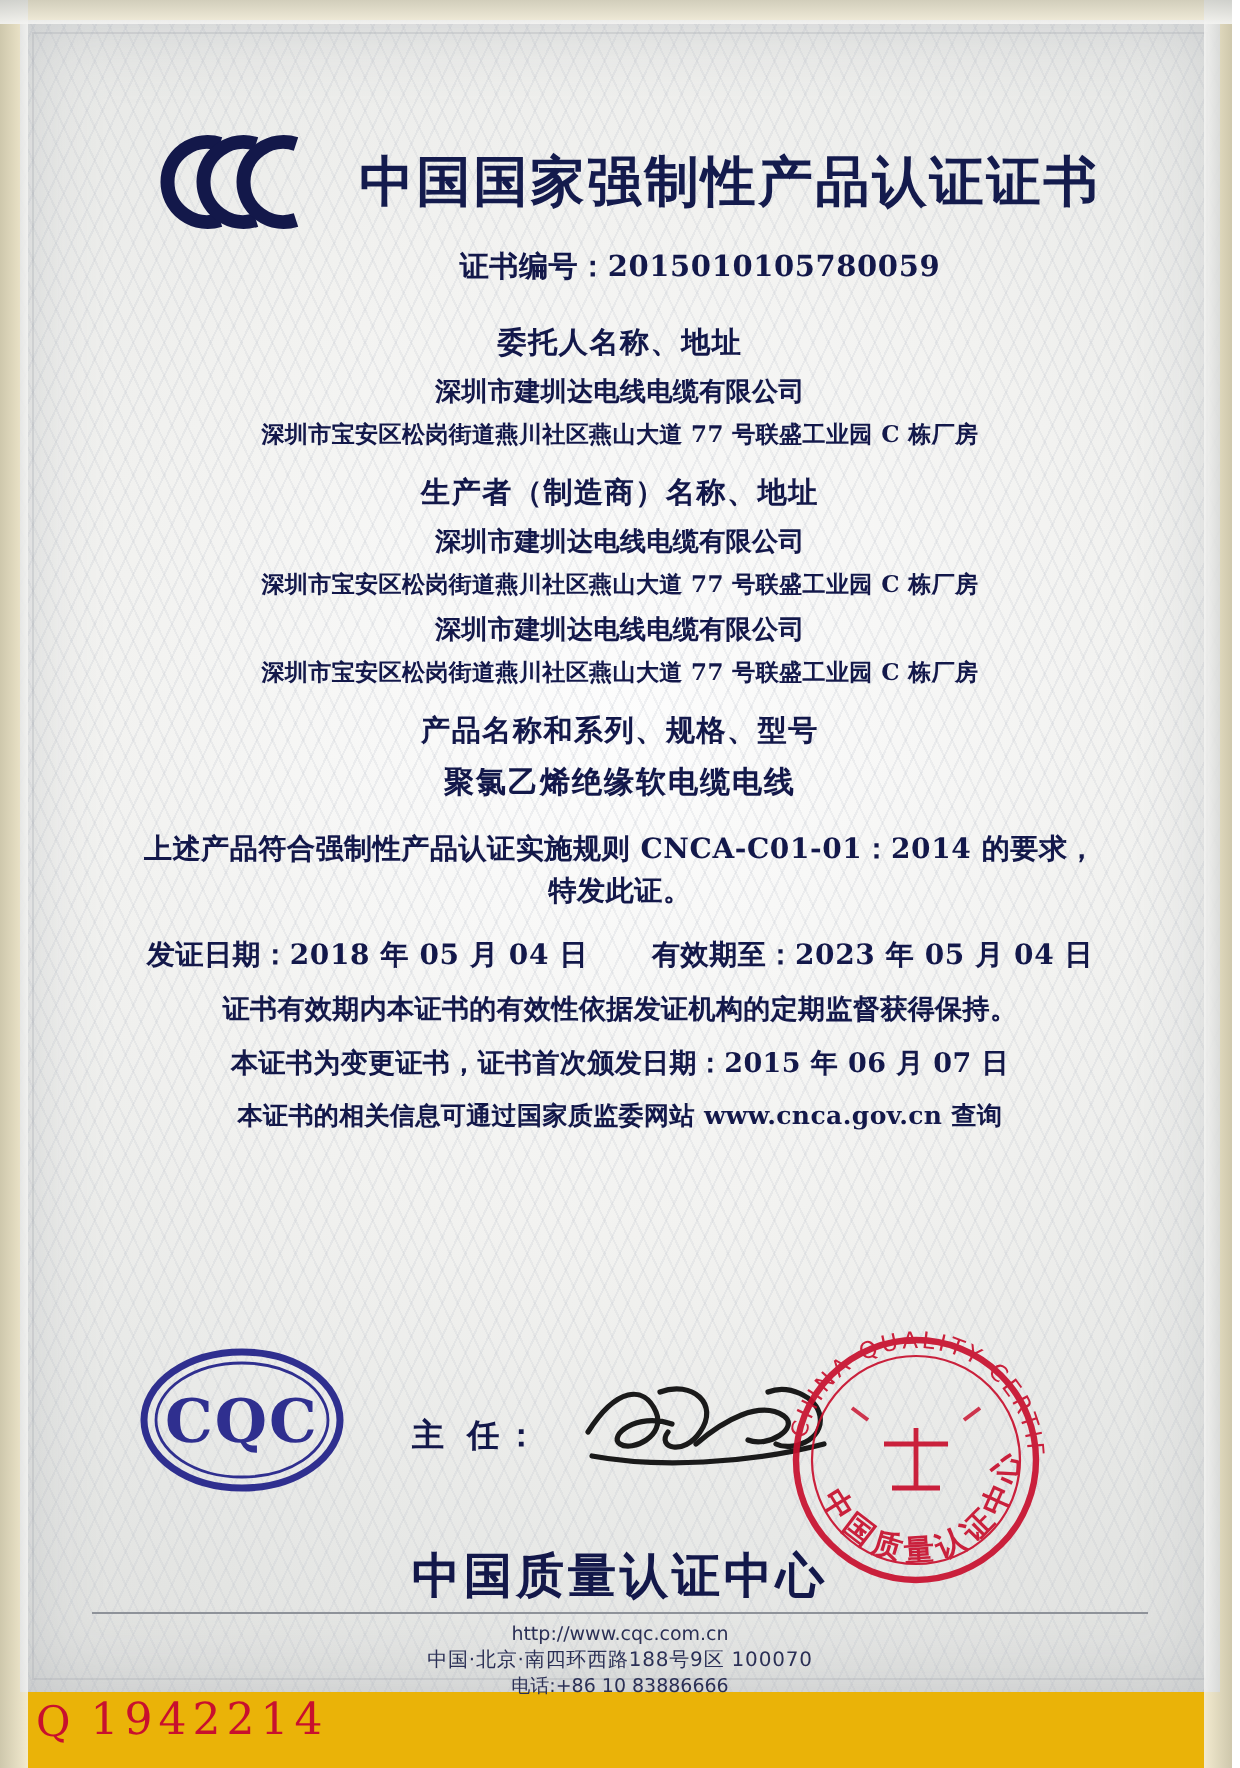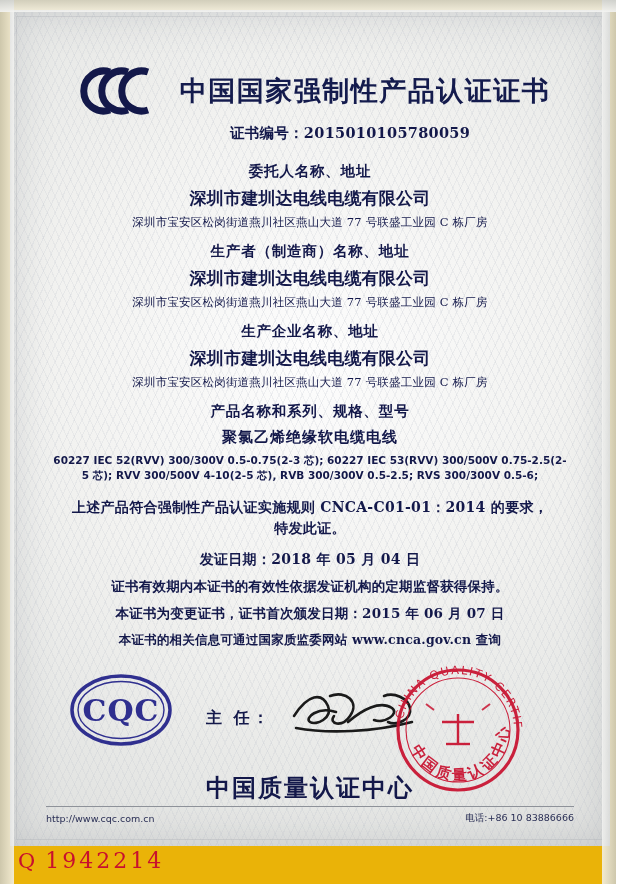--- a/index.html
+++ b/index.html
@@ -112,28 +112,28 @@
   }
   .sec-label {
     font-family: Liberation Sans, sans-serif;
     font-size: 14.5px;
     font-weight: bold;
     letter-spacing: .8px;
     margin-top: 12px;
   }
   .sec-val {
     font-family: "DejaVu Serif", "Liberation Serif", serif;
-    font-size: 17px;
+    font-size: 13px;
     font-weight: bold;
     margin-top: 6px;
     letter-spacing: .2px;
   }
   .sec-val.small {
     font-size: 11.5px;
-    font-weight: normal;
+    font-weight: bold;
     margin-top: 5px;
   }
   .prod-name {
     font-family: "DejaVu Serif", "Liberation Serif", serif;
     font-size: 15px;
     font-weight: bold;
     margin-top: 7px;
     letter-spacing: 1px;
   }
   .spec-text {
@@ -234,25 +234,26 @@
   .footer-rule {
     position: absolute;
     left: 46px; top: 806px; width: 528px;
     height: 1px;
     background: #8e9299;
   }
   .footer-info {
     position: absolute;
     left: 46px; top: 812px; width: 528px;
     display: flex;
-    justify-content: space-between;
+    justify-content: center;
     align-items: center;
     font-family: "DejaVu Sans", sans-serif;
     font-size: 9.5px;
     color: #2a2f55;
+    flex-direction: column;
   }
   .footer-info .mid {
     font-size: 10px;
     letter-spacing: .4px;
   }
 
   
   .serial {
     position: absolute;
     left: 18px;
@@ -300,37 +301,38 @@
   <div class="body-block">
 
     <div class="sec-label">委托人名称、地址</div>
     <div class="sec-val">深圳市建圳达电线电缆有限公司</div>
     <div class="sec-val small">深圳市宝安区松岗街道燕川社区燕山大道 77 号联盛工业园 C 栋厂房</div>
 
     <div class="sec-label">生产者（制造商）名称、地址</div>
     <div class="sec-val">深圳市建圳达电线电缆有限公司</div>
     <div class="sec-val small">深圳市宝安区松岗街道燕川社区燕山大道 77 号联盛工业园 C 栋厂房</div>
 
-    <div class="sec-label">生产企业名称、地址</div>
     <div class="sec-val">深圳市建圳达电线电缆有限公司</div>
     <div class="sec-val small">深圳市宝安区松岗街道燕川社区燕山大道 77 号联盛工业园 C 栋厂房</div>
 
     <div class="sec-label">产品名称和系列、规格、型号</div>
     <div class="prod-name">聚氯乙烯绝缘软电缆电线</div>
-    <div class="spec-text">60227 IEC 52(RVV) 300/300V 0.5-0.75(2-3 芯); 60227 IEC 53(RVV) 300/500V 0.75-2.5(2-5 芯); RVV 300/500V 4-10(2-5 芯), RVB 300/300V 0.5-2.5; RVS 300/300V 0.5-6;</div>
 
 
     <div class="rule-text">
       <span>上述产品符合强制性产品认证实施规则 CNCA-C01-01：2014 的要求，</span>
       <span class="second">特发此证。</span>
     </div>
 
     <div class="dates-row">
       <span>
         <span>发证日期：</span><span>2018 年 05 月 04 日</span>
+      </span>
+      <span>
+        <span>有效期至：</span><span>2023 年 05 月 04 日</span>
       </span>
     </div>
 
     <div class="note-line">证书有效期内本证书的有效性依据发证机构的定期监督获得保持。</div>
     <div class="note-line">本证书为变更证书，证书首次颁发日期：2015 年 06 月 07 日</div>
     <div class="note-line small">本证书的相关信息可通过国家质监委网站 www.cnca.gov.cn 查询</div>
   </div>
 
   <div class="lower">
 
@@ -378,20 +380,21 @@
           <path d="M54 58 l-8 -6 M102 58 l8 -6"></path>
         </g>
       </svg>
     </span>
   </div>
 
   <div class="footer-title">中国质量认证中心</div>
   <div class="footer-rule"></div>
   <div class="footer-info">
     <span>http://www.cqc.com.cn</span>
+    <span class="mid">中国·北京·南四环西路188号9区  100070</span>
     <span>电话:+86 10 83886666</span>
   </div>
 
   <div class="serial">
     <span class="q">Q</span>
     <span class="num">1942214</span>
   </div>
 
 </div>
 

